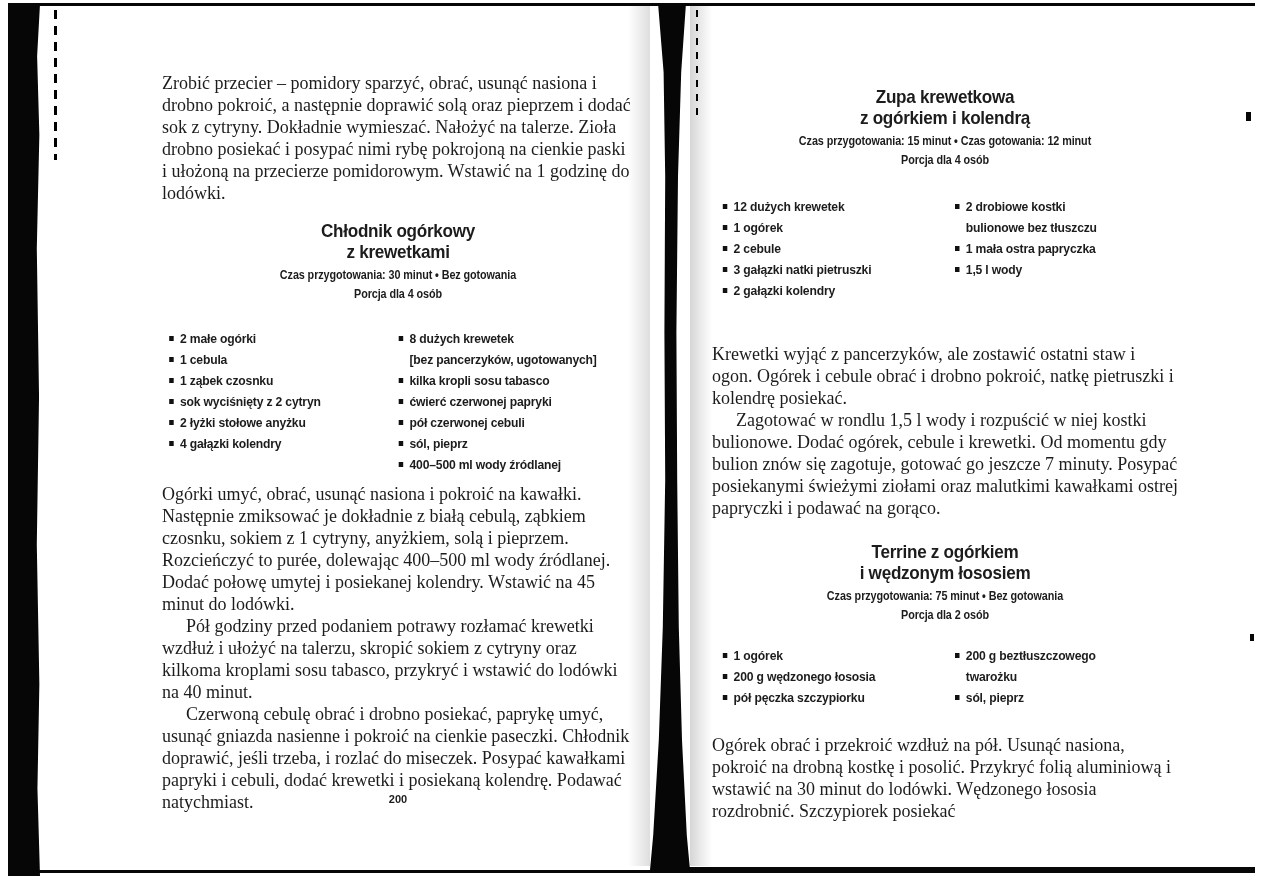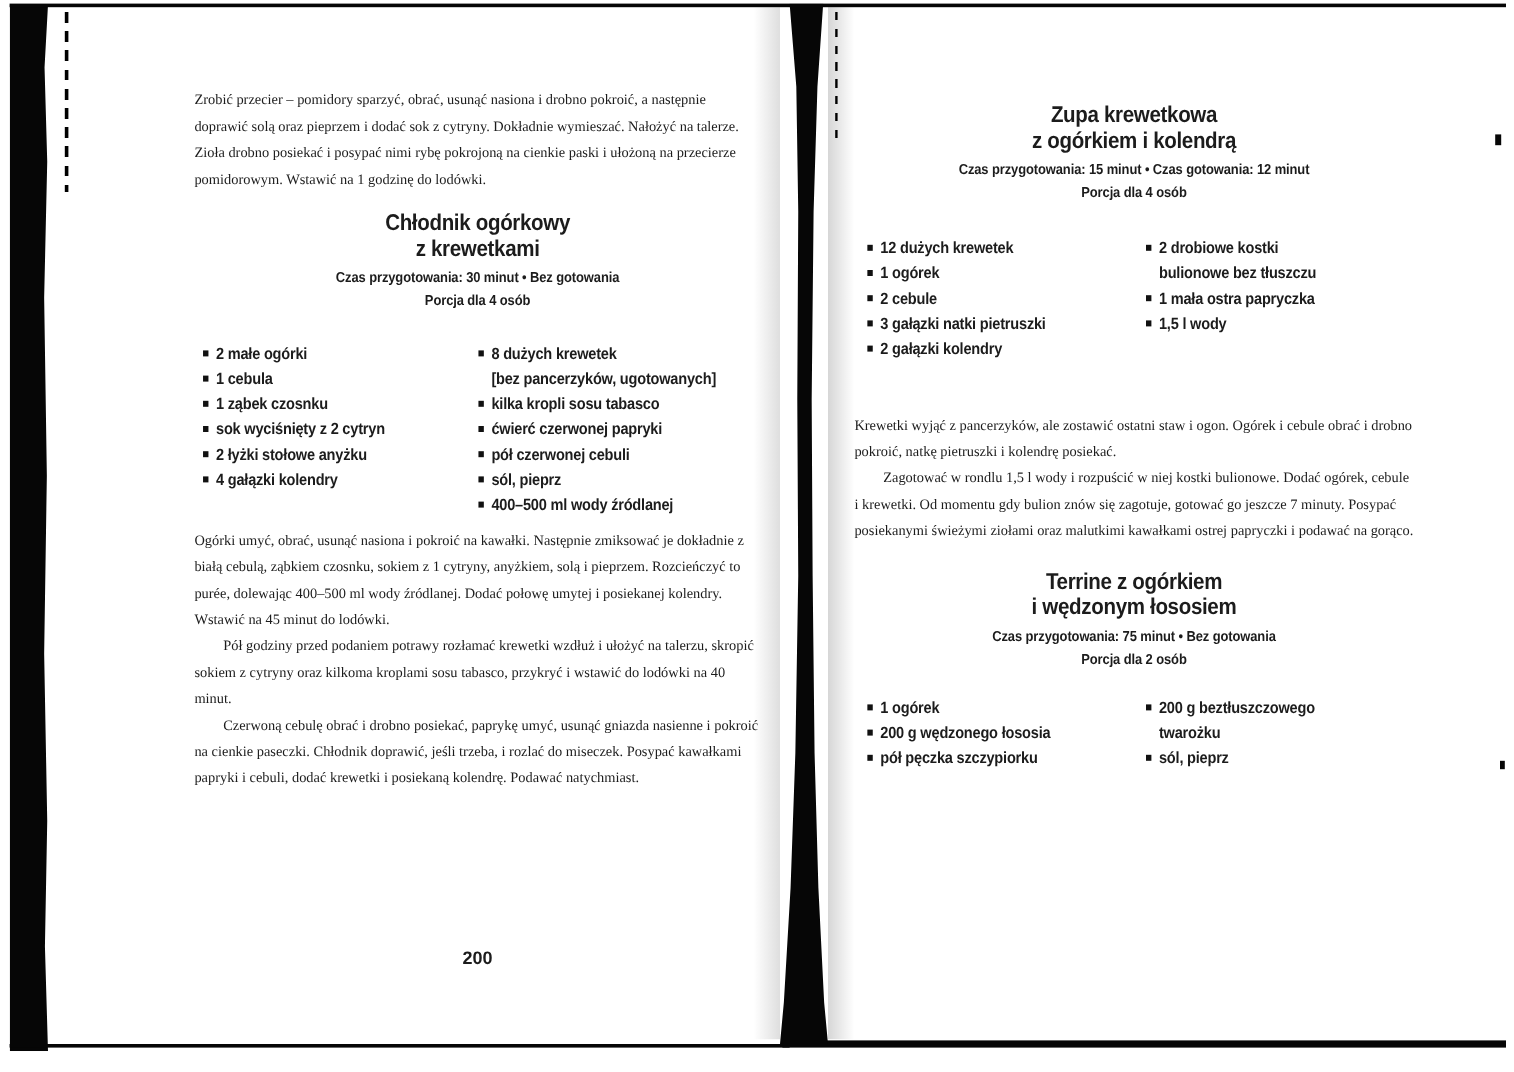--- a/index.html
+++ b/index.html
@@ -35,21 +35,21 @@
   .dashes-2 { left: 696px; top: 10px; width: 2px; height: 110px;
     background: repeating-linear-gradient(to bottom, #000 0 7px, transparent 7px 14px); }
   .speck-1 { left: 1246px; top: 112px; width: 5px; height: 9px; }
   .speck-2 { left: 1250px; top: 634px; width: 4px; height: 7px; }
 
   
   .page { position: absolute; }
   .page-left  { left: 162px; top: 72px; width: 472px; }
   .page-right { left: 712px; top: 86px; width: 466px; }
 
-  .body-par { margin: 0; font-size: 12px; line-height: 22px; text-align: left; }
+  .body-par { margin: 0; font-size: 18px; line-height: 22px; text-align: left; }
   .body-par.indent { text-indent: 24px; }
 
   .recipe-header { transform: scaleX(0.9); transform-origin: 50% 0; }
   .recipe-title {
     font-family: "Liberation Sans", sans-serif; font-weight: bold;
     font-size: 19px; line-height: 21px; text-align: center; letter-spacing: -0.3px;
   }
   .recipe-meta, .recipe-portion {
     font-family: "Liberation Sans", sans-serif; font-weight: bold;
     font-size: 12px; line-height: 15px; text-align: center; letter-spacing: -0.1px;
@@ -80,21 +80,21 @@
   .page-right .rh-1   { margin-top: 0; }
   .page-right .ing-1  { margin-top: 28px; }
   .page-right .body-1 { margin-top: 42px; }
   .page-right .rh-2   { margin-top: 22px; }
   .page-right .ing-2  { margin-top: 22px; }
   .page-right .body-2 { margin-top: 26px; }
 
   .page-num {
     position: absolute; left: 0; width: 100%; text-align: center;
     font-family: "Liberation Sans", sans-serif; font-weight: bold;
-    font-size: 15px; line-height: 12px;
+    font-size: 11px; line-height: 12px;
   }
   .page-left  .page-num { top: 721px; }
   .page-right .page-num { top: 724px; }
 </style>
 </head>
 <body>
 
 <div class="scan">
 
   <div class="artifact bar-left"></div>
@@ -192,16 +192,19 @@
         <li>200 g wędzonego łososia</li>
         <li>pół pęczka szczypiorku</li>
       </ul>
       <ul class="ing-col col-b">
         <li>200 g beztłuszczowego</li>
         <li class="cont">twarożku</li>
         <li>sól, pieprz</li>
       </ul>
     </div>
 
+    <div class="recipe-body body-2">
+      <p class="body-par">Ogórek obrać i przekroić wzdłuż na pół. Usunąć nasiona, pokroić na drobną kostkę i posolić. Przykryć folią aluminiową i wstawić na 30 minut do lodówki. Wędzonego łososia rozdrobnić. Szczypiorek posiekać</p>
+    </div>
 
   </div>
 
 </div>
 
 </body></html>

